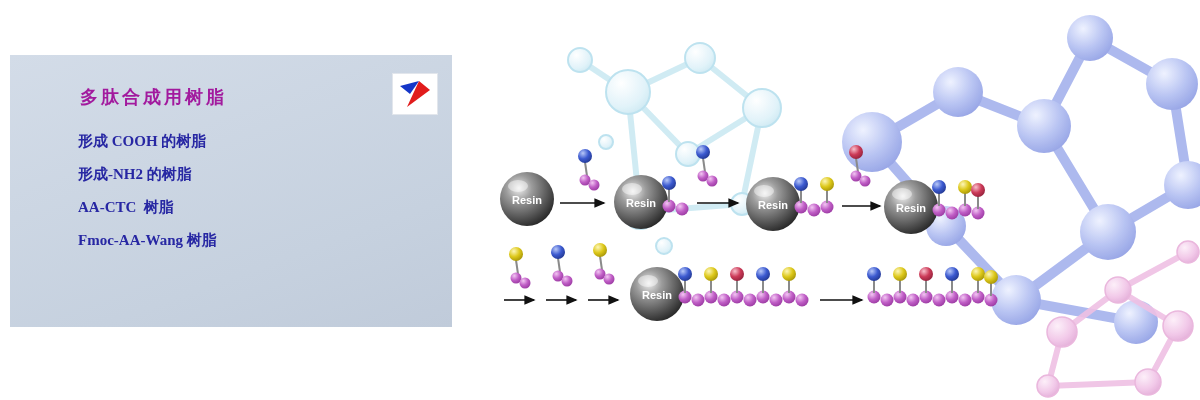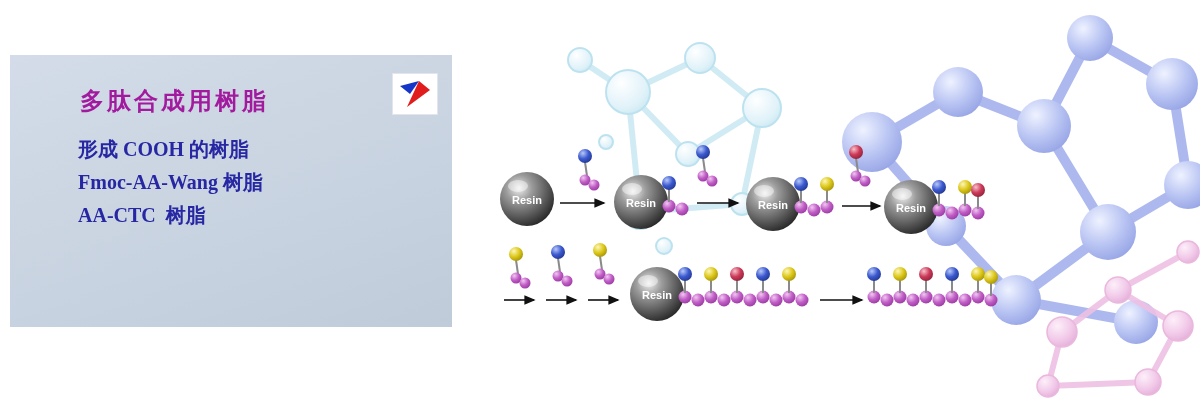--- a/index.html
+++ b/index.html
@@ -11,31 +11,31 @@
   .stage { position:relative; width:1200px; height:400px; }
   svg.illustration { position:absolute; left:0; top:0; }
 
   .panel {
     position:absolute; left:10px; top:55px; width:442px; height:272px;
     background:linear-gradient(160deg,#d3dce8 0%,#c6d1df 70%,#c0cbda 100%);
     z-index:2;
   }
   .panel-title {
     margin:30px 0 16px 70px;
-    color:#a21a9e; font-size:24px; font-weight:bold; letter-spacing:3px;
+    color:#a21a9e; font-size:18px; font-weight:bold; letter-spacing:3px;
     font-family:"Liberation Sans", sans-serif;
   }
   .logo {
     position:absolute; top:18px; right:14px; width:46px; height:42px;
     background:#ffffff; display:flex; align-items:center; justify-content:center;
     box-shadow:inset 0 0 0 1px #e2e6ec;
   }
   .panel-list { list-style:none; margin:0; padding:0 0 0 68px; }
   .panel-list li {
-    color:#2727a3; font-size:20px; font-weight:bold; line-height:33px;
+    color:#2727a3; font-size:15px; font-weight:bold; line-height:33px;
     font-family:"Liberation Serif","DejaVu Serif", serif;
     white-space:pre;
   }
 </style>
 </head>
 <body>
 
 <div class="stage">
 
   <svg class="illustration" width="1200" height="400" viewBox="0 0 1200 400">
@@ -290,18 +290,19 @@
   <div class="panel">
     <div class="panel-title">多肽合成用树脂</div>
     <div class="logo">
       <svg width="34" height="30" viewBox="0 0 34 30">
         <polygon points="2,7 21,2 12,15" fill="#1536c8"></polygon>
         <polygon points="21,2 32,11 9,28 15,15" fill="#e11c1c"></polygon>
       </svg>
     </div>
     <ul class="panel-list">
       <li>形成 COOH 的树脂</li>
+      <li>形成-NH2 的树脂</li>
+      <li>AA-CTC  树脂</li>
       <li>Fmoc-AA-Wang 树脂</li>
-      <li>AA-CTC  树脂</li>
     </ul>
   </div>
 
 </div>
 
 </body></html>

